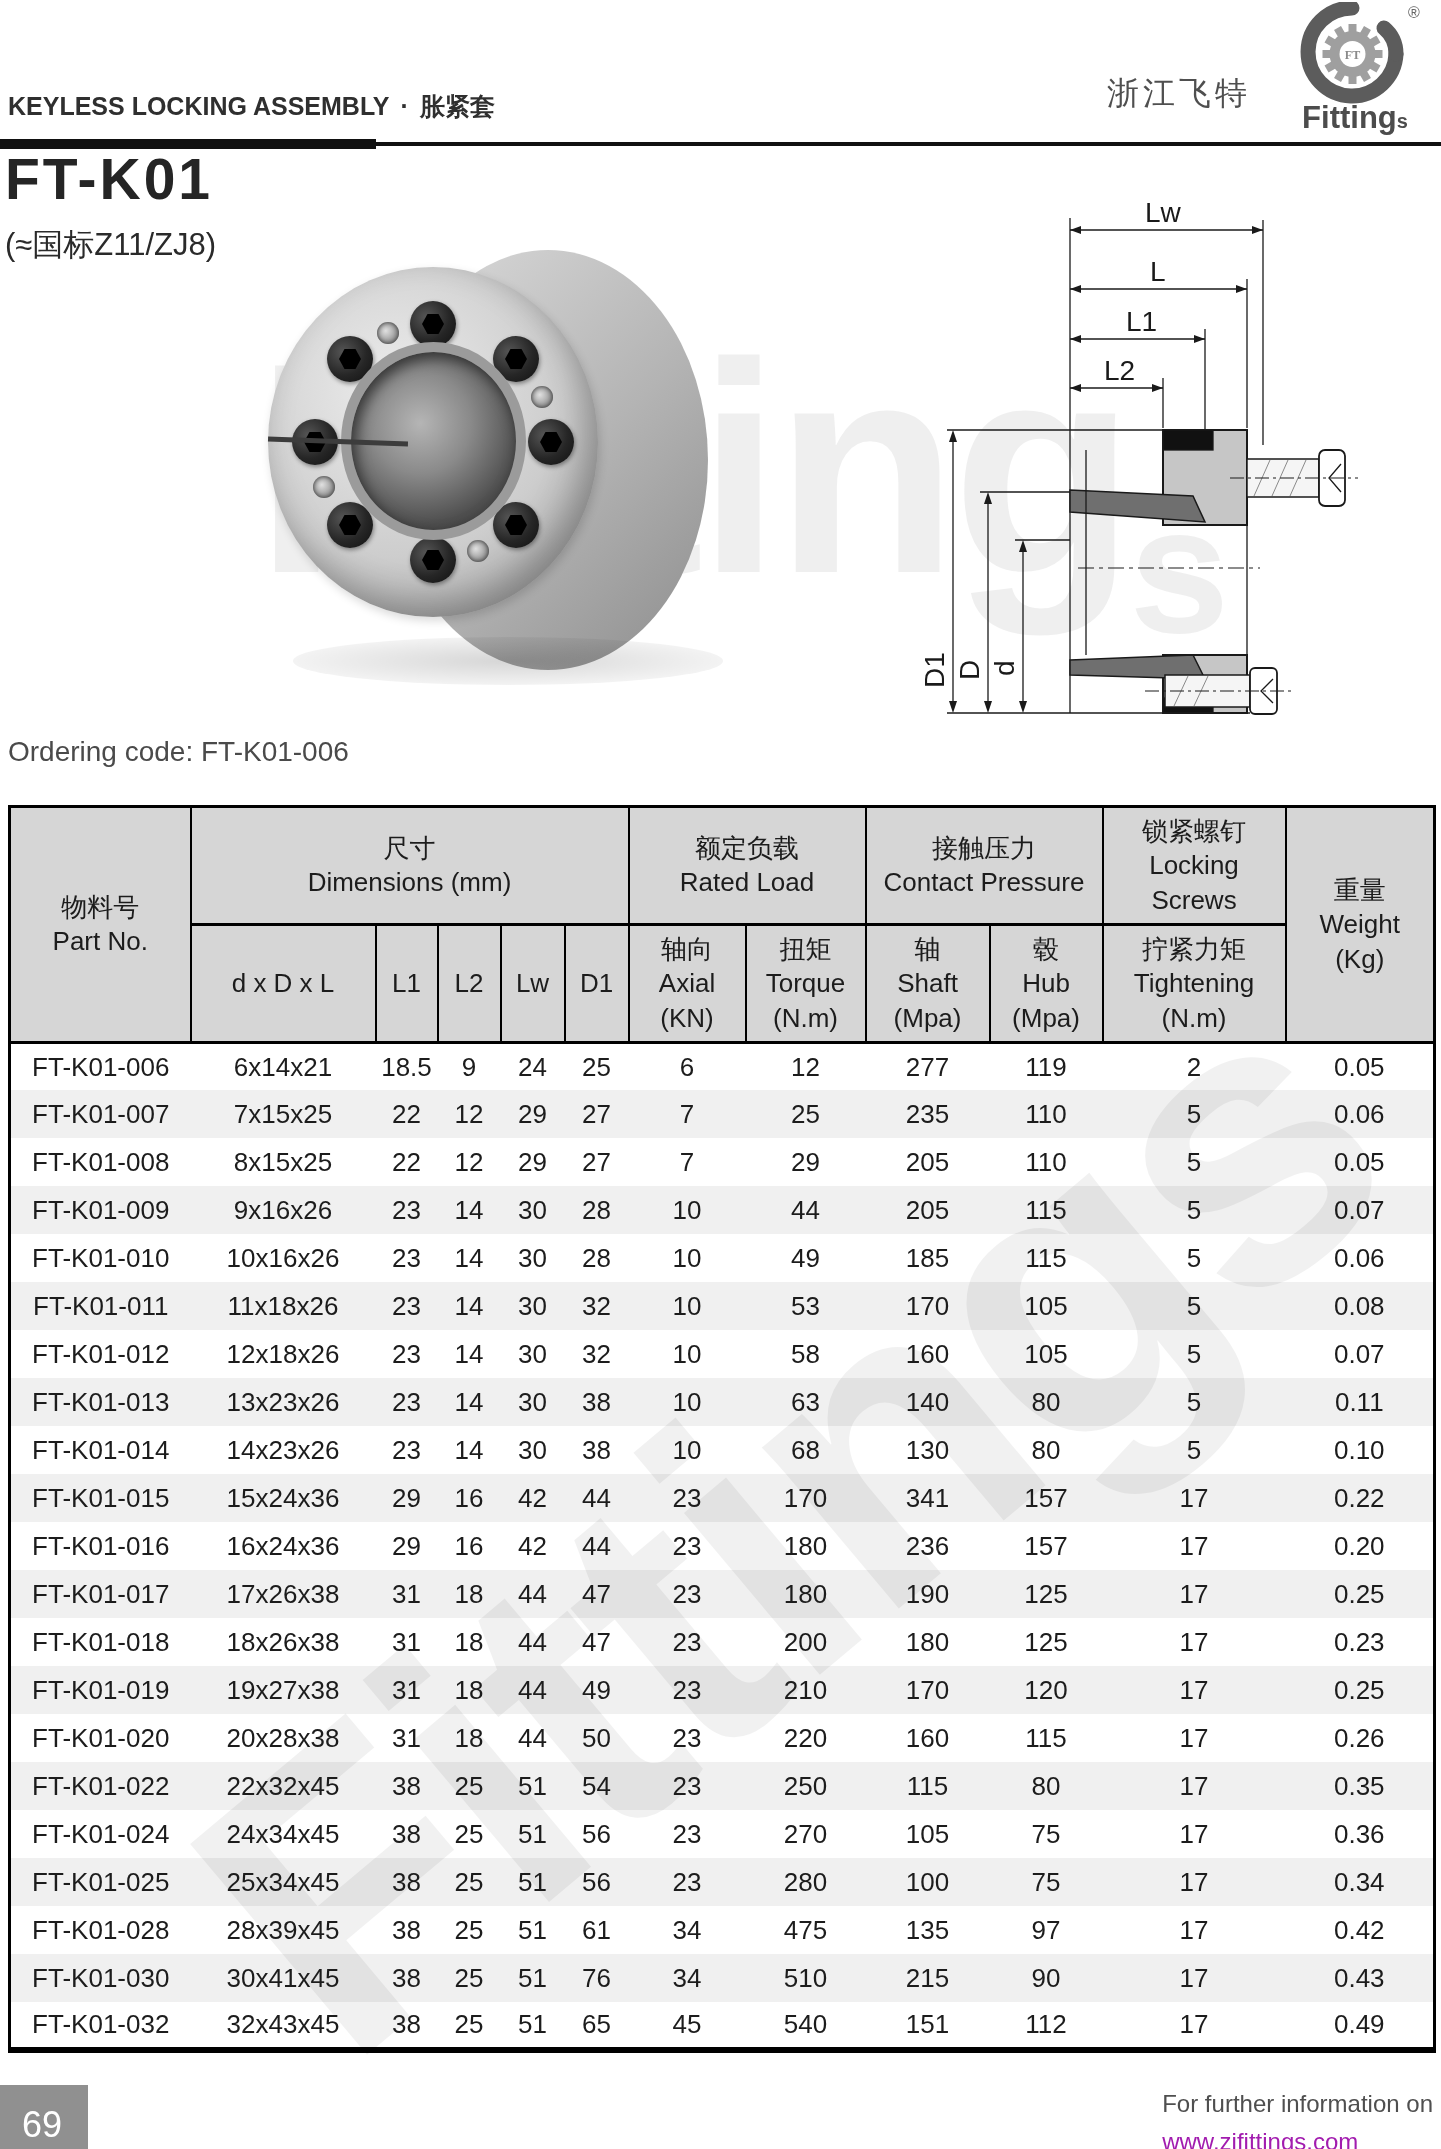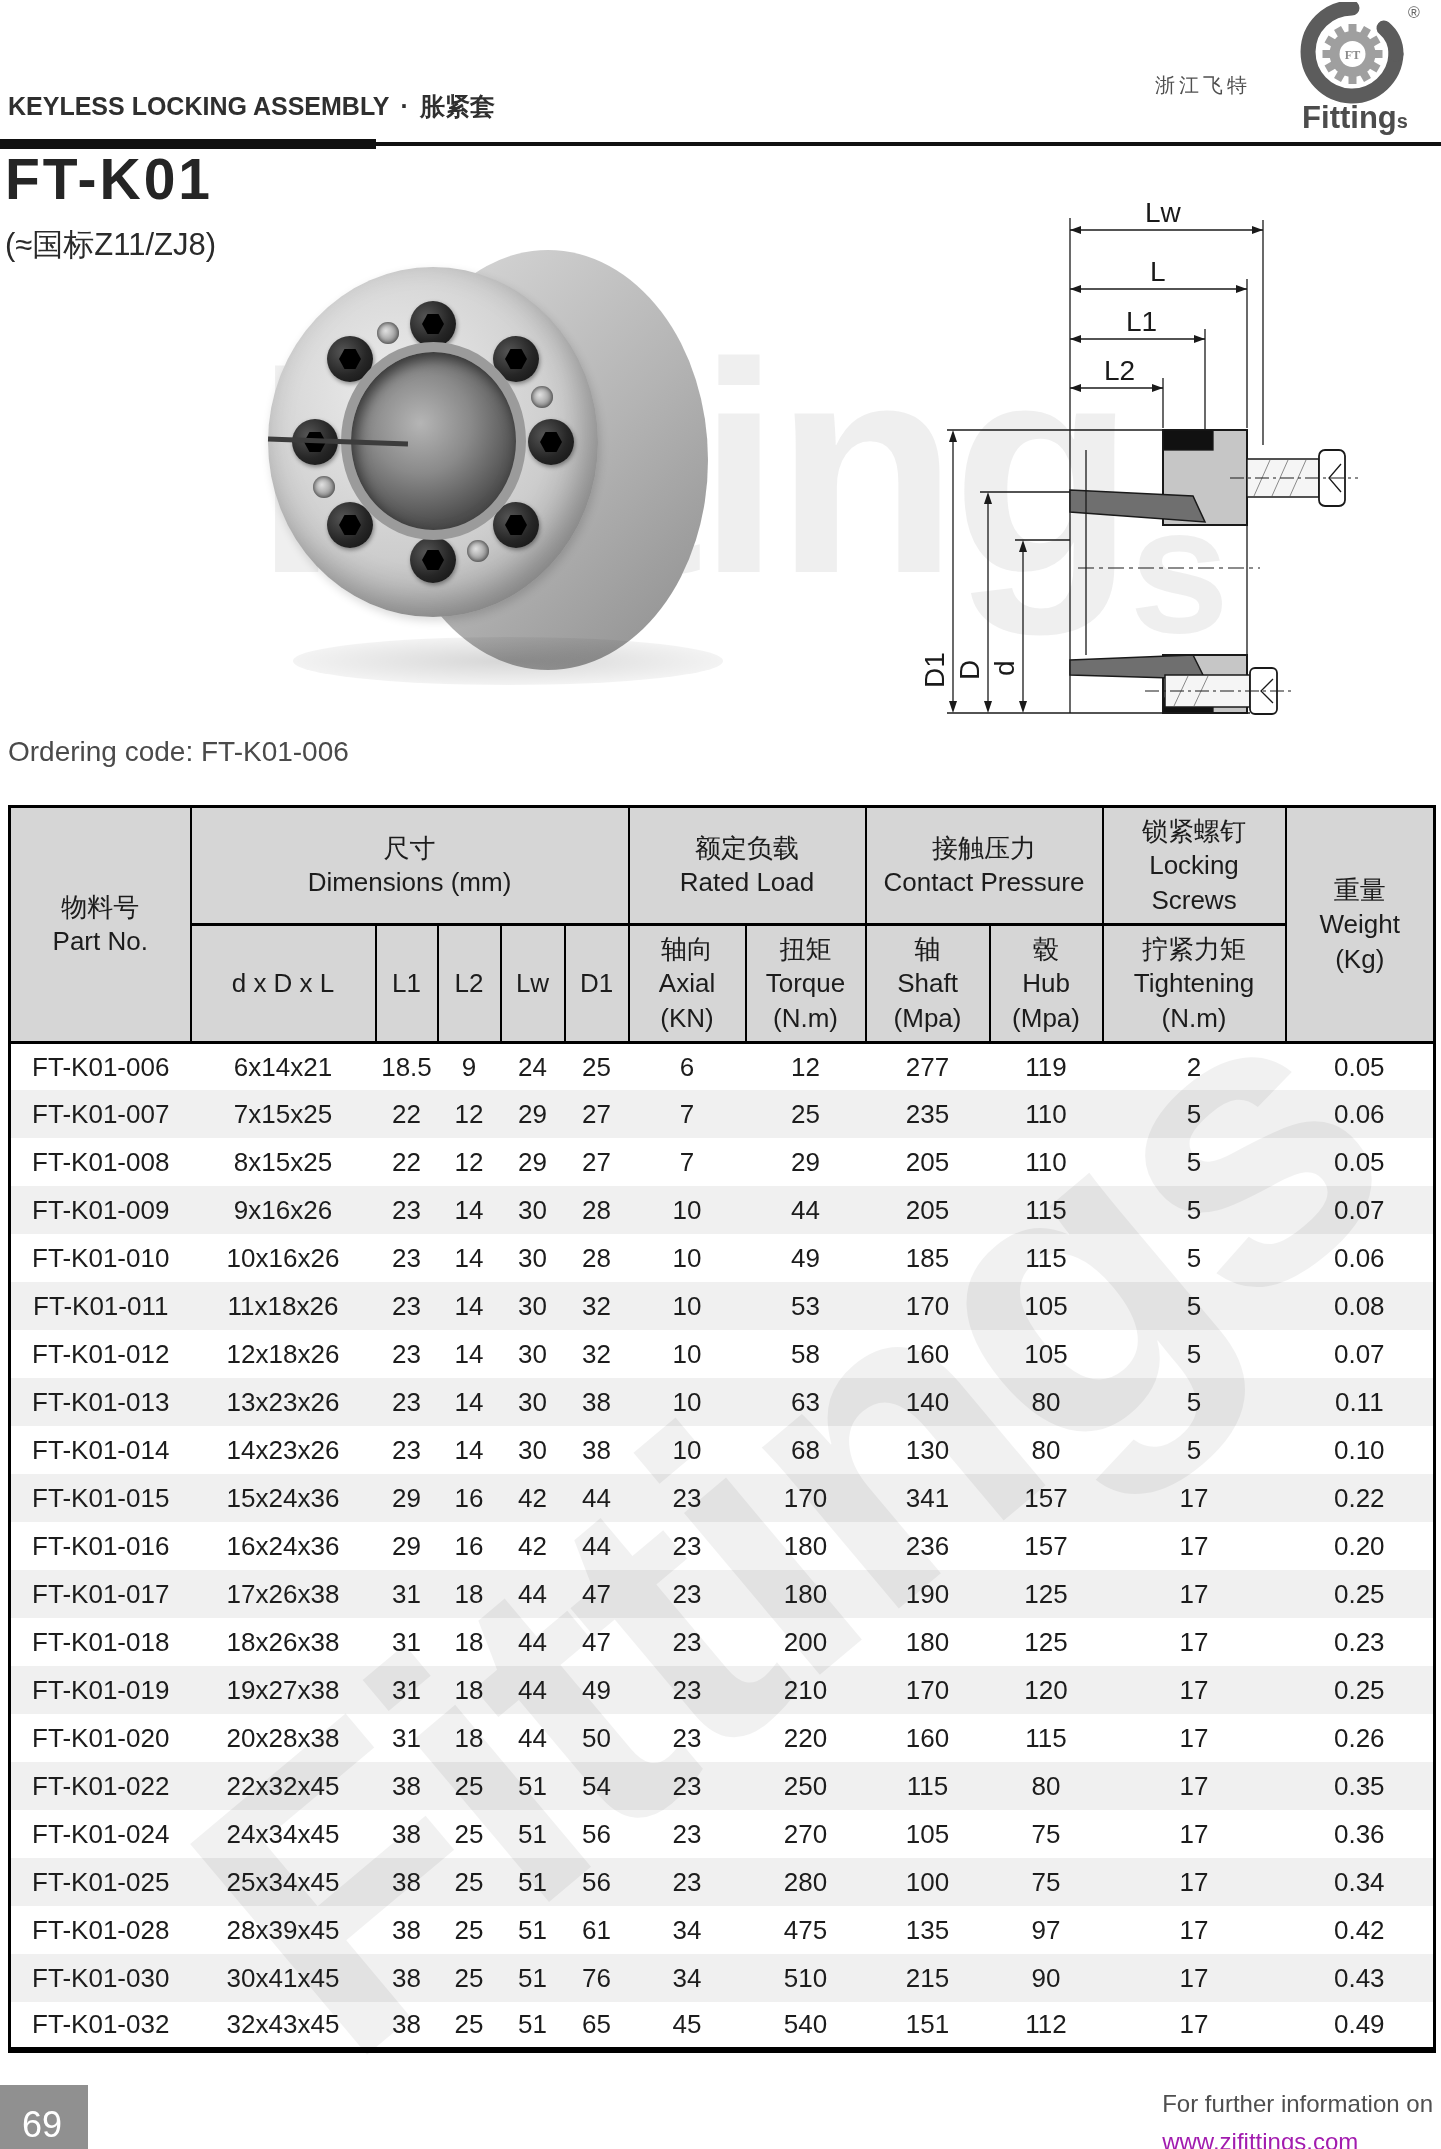--- a/index.html
+++ b/index.html
@@ -11,21 +11,21 @@
   .wm-h { left:255px; top:295px; font-size:300px; letter-spacing:-6px; color:rgba(130,130,130,0.13); }
   .wm-h .wm-sub { font-size:180px; vertical-align:-60px; }
   .wm-d { left:110px; top:1790px; font-size:400px; letter-spacing:-8px; color:rgba(130,130,130,0.11);
           transform:rotate(-40deg); transform-origin:0 0; }
 
   .layer { position:absolute; z-index:1; }
 
   
   .section-strip { left:8px; top:90px; display:flex; align-items:baseline; gap:11px;
                    font-size:25px; font-weight:600; color:#2f2f2f; }
-  .brand-cn { position:absolute; z-index:1; right:190px; top:72px; font-size:20px; color:#4f4f4f; letter-spacing:4px; }
+  .brand-cn { position:absolute; z-index:1; right:190px; top:72px; font-size:32px; color:#4f4f4f; letter-spacing:4px; }
   .rule-thick { left:0; top:139px; width:376px; height:10px; background:#111; }
   .rule-thin  { left:376px; top:142px; width:1065px; height:4px; background:#111; }
 
   
   .logo-box { right:10px; top:2px; width:152px; display:flex; flex-direction:column; align-items:center; }
   .logo-word { font-size:31px; font-weight:bold; color:#4c4c4c; letter-spacing:0px; margin-top:-6px; }
   .logo-word .suffix { font-size:20px; }
 
   
   .model-title { left:5px; top:146px; font-size:57px; font-weight:bold; letter-spacing:3px; color:#252525; }

